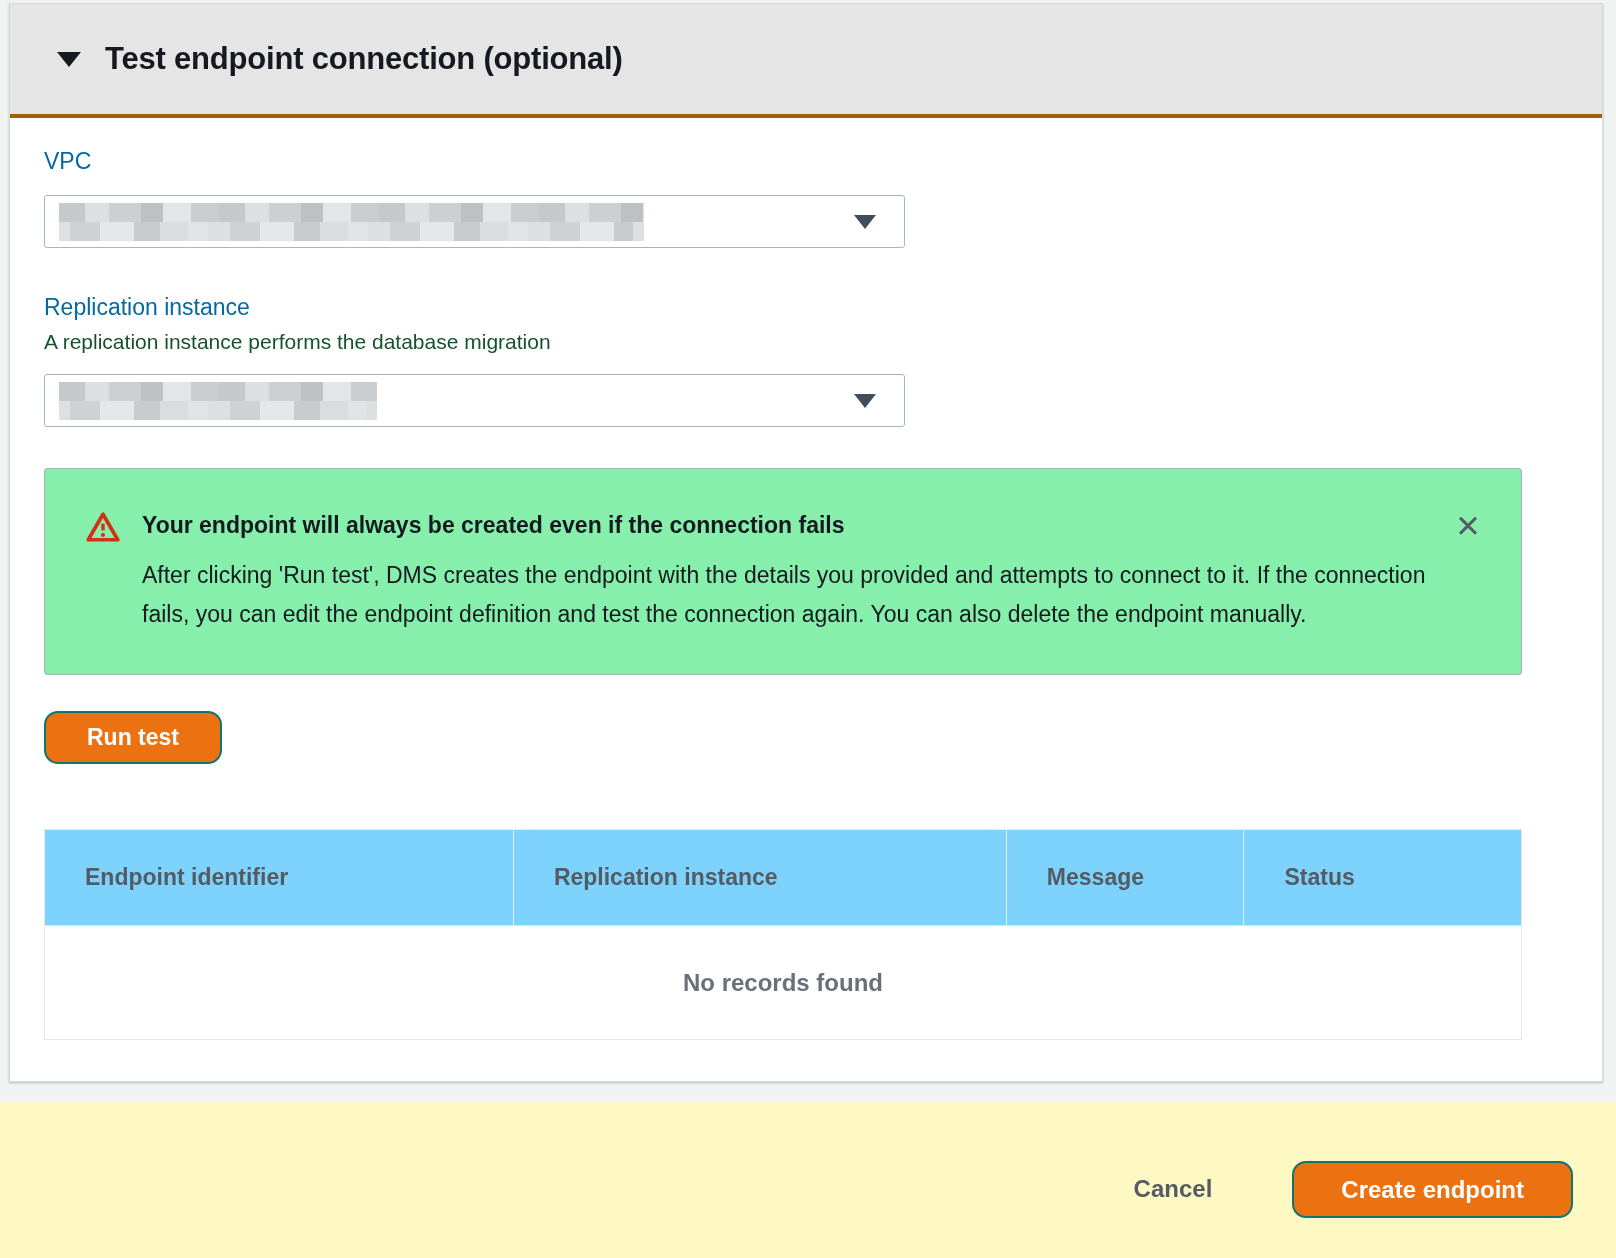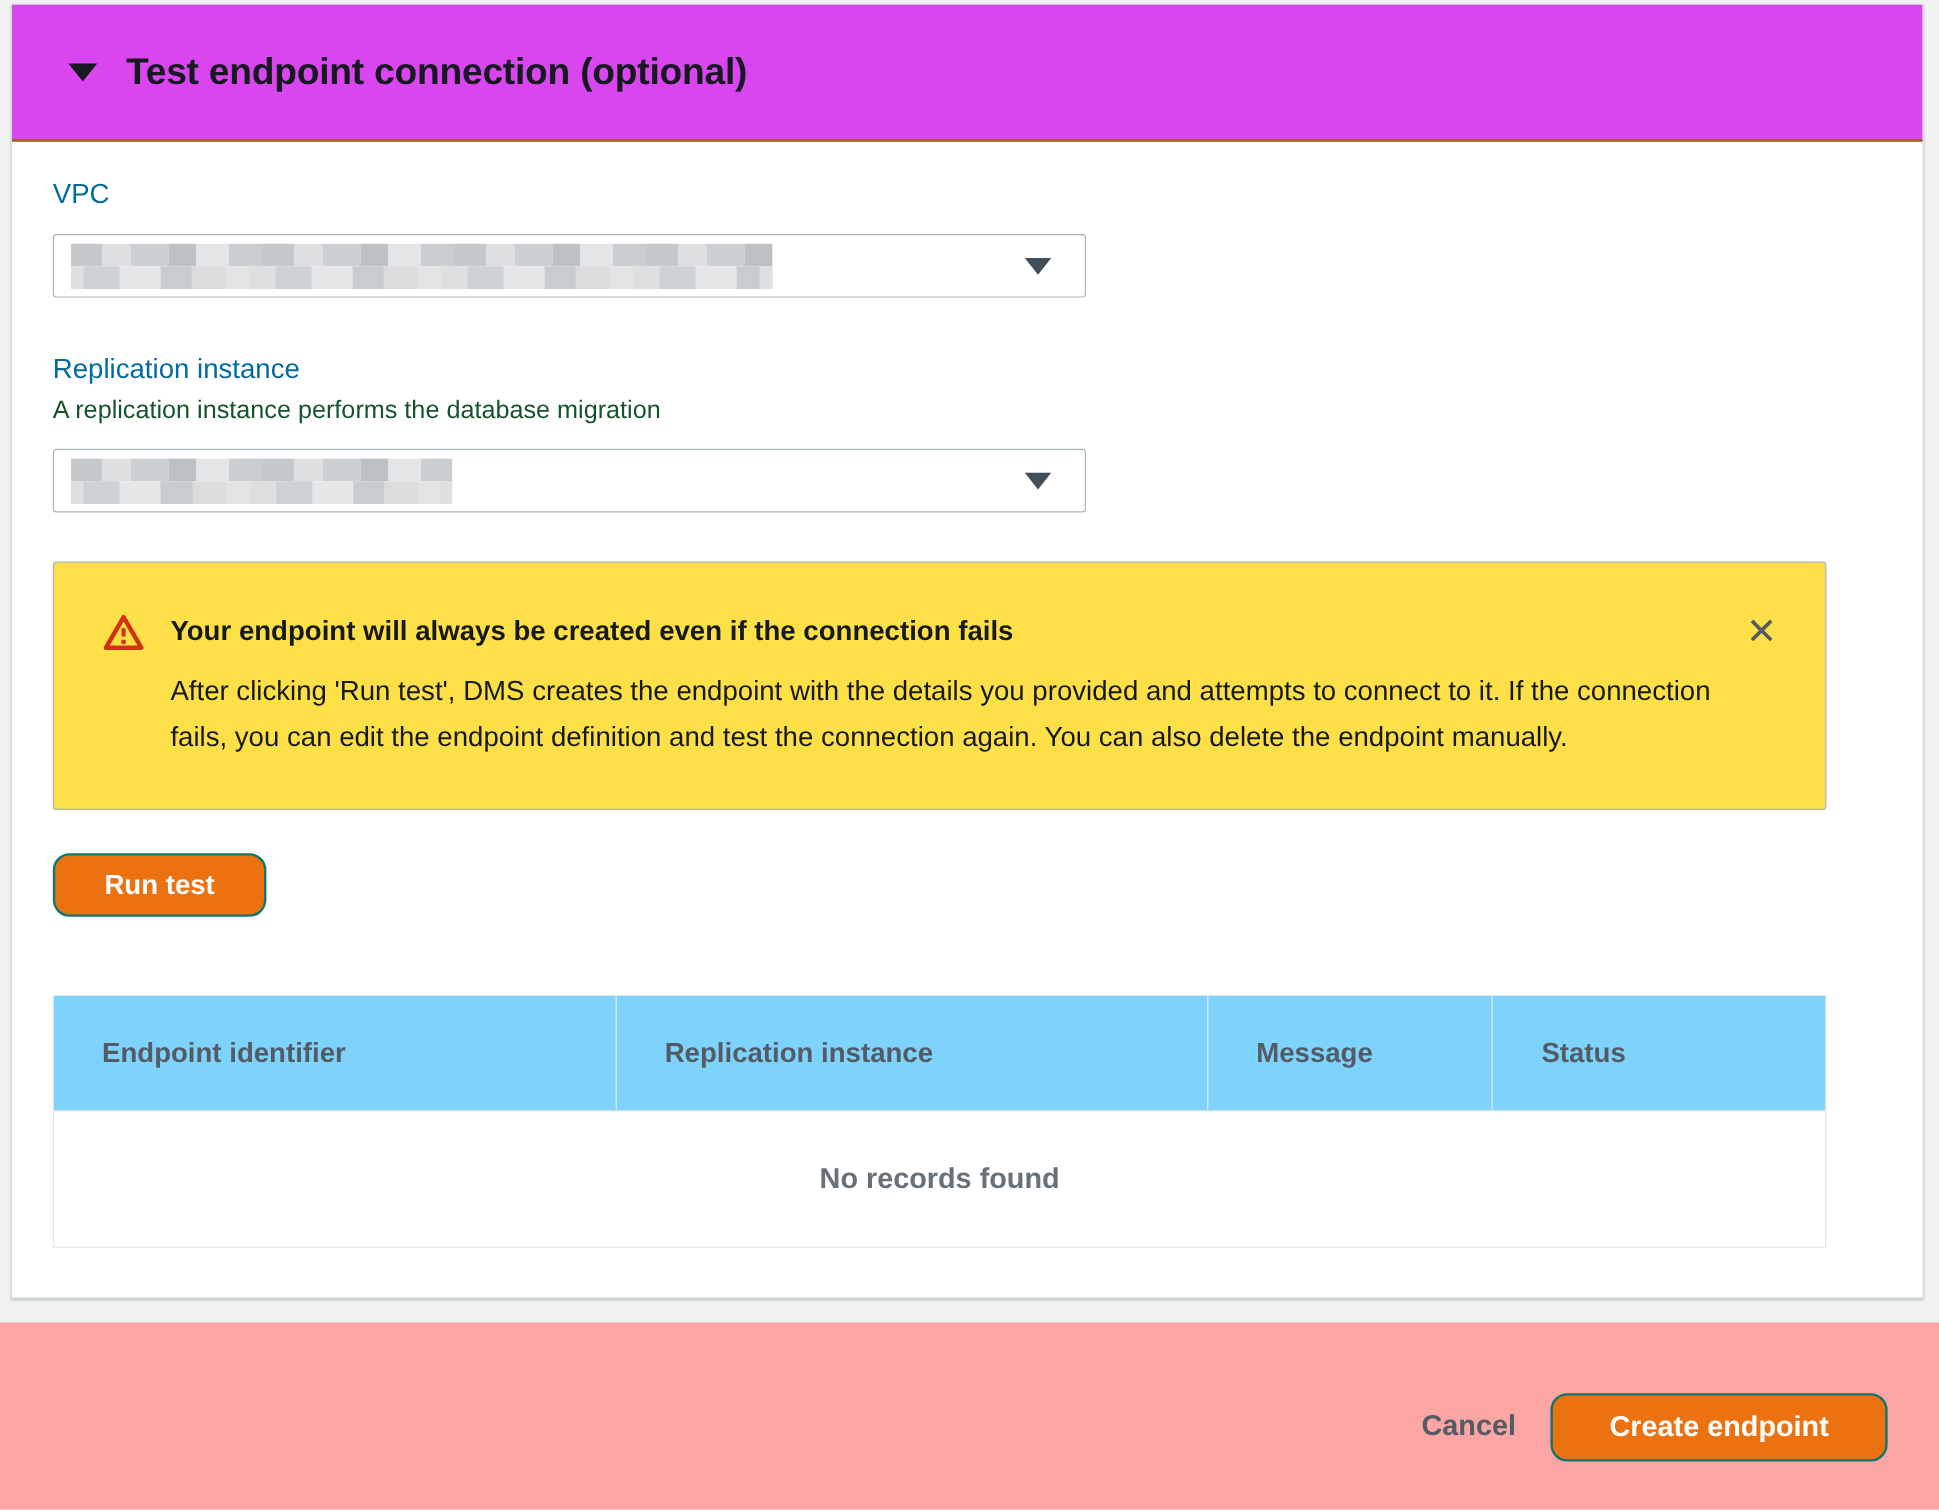--- a/index.html
+++ b/index.html
@@ -15,22 +15,22 @@
   .card {
     position: absolute;
     left: 9px; top: 3px;
     width: 1594px;
     background: #ffffff;
     border: 1px solid #d5dbdb;
     box-shadow: 0 1px 2px 0 rgba(0,28,36,.25);
   }
   .card-header {
     height: 114px;
-    background: #d946ef;
-    border-bottom: 2px solid #a16207;
+    background: #e5e5e5;
+    border-bottom: 4px solid #a16207;
     display: flex;
     align-items: center;
     padding-left: 47px;
     cursor: pointer;
   }
   .caret-down {
     width: 0; height: 0;
     border-left: 12px solid transparent;
     border-right: 12px solid transparent;
     border-top: 15px solid #16191f;
@@ -85,21 +85,21 @@
   }
   .redacted-wide { width: 585px; }
   .redacted-narrow { width: 318px; }
 
   
   .alert {
     position: relative;
     width: 1478px;
     border: 1px solid #a8b5b6;
     border-radius: 3px;
-    background: #fde047;
+    background: #86efac;
     padding: 40px 90px 40px 41px;
     display: flex;
     gap: 22px;
   }
   .alert-icon { flex: 0 0 auto; padding-top: 2px; }
   .alert-title { font-size: 23px; font-weight: 700; line-height: 32px; color: #16191f; }
   .alert-body { font-size: 23px; line-height: 39px; color: #16191f; margin-top: 15px; max-width: 1300px; }
   .alert-close {
     position: absolute;
     top: 42px; right: 40px;
@@ -168,26 +168,26 @@
     color: #687078;
     font-weight: bold;
   }
 
   
   .footer {
     position: absolute;
     left: 0; bottom: 0;
     width: 1616px;
     height: 156px;
-    background: #fca5a5;
+    background: #fef9c3;
     display: flex;
     justify-content: flex-end;
     align-items: flex-start;
     padding: 73px 43px 0 0;
-    gap: 29px;
+    gap: 80px;
   }
   .create-endpoint {
     height: 57px;
     padding: 0 47px;
     font-size: 24px;
     margin-top: -14px;
   }
 </style>
 </head>
 <body>

